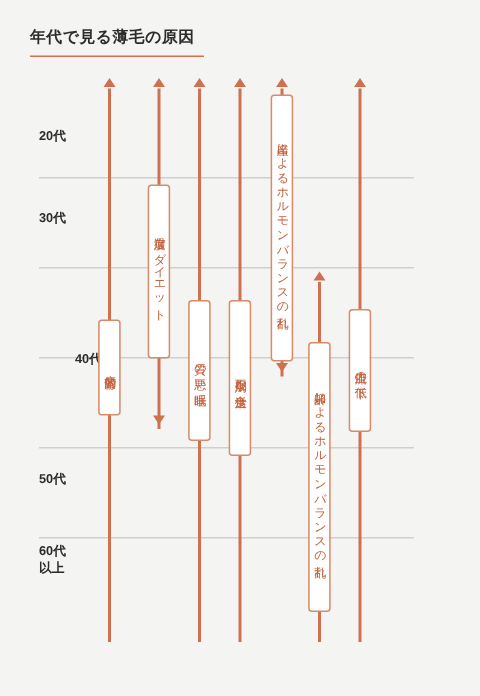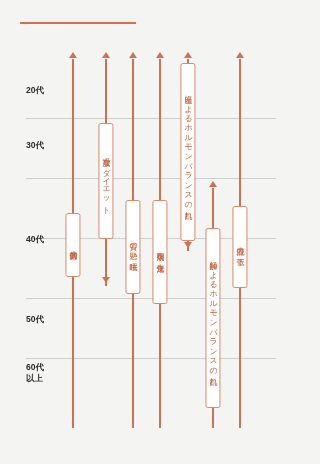--- a/index.html
+++ b/index.html
@@ -113,35 +113,36 @@
     color:#c2603c;
     letter-spacing:0.5px;
     white-space:nowrap;
     font-family:"DejaVu Sans", sans-serif;
   }
 </style>
 </head>
 <body>
 
 <div id="title-block">
+  <div id="page-title">年代で見る薄毛の原因</div>
   <div id="title-rule"></div>
 </div>
 
 <div id="chart-area">
   <div id="gridlines-layer">
       <div class="gridline" style="top: 70px;"></div>
       <div class="gridline" style="top: 130px;"></div>
       <div class="gridline" style="top: 190px;"></div>
       <div class="gridline" style="top: 250px;"></div>
       <div class="gridline" style="top: 310px;"></div>
     </div>
   <div id="axis-layer">
       <div class="axis-label" style="top: 37px;">20代</div>
       <div class="axis-label" style="top: 92px;">30代</div>
-      <div class="axis-label" style="top: 186px;">40代</div>
+      <div class="axis-label" style="top: 186px; margin-left: 24px;">40代</div>
       <div class="axis-label" style="top: 266px;">50代</div>
       <div class="axis-label" style="top: 314px;">60代
 以上</div>
     </div>
   <div id="columns-layer">
       <div class="cause-col" style="left: 73px;">
         <div class="cause-line" style="top: 11px; height: 369px;"></div>
         <div class="arrow-up" style="top: 4px;"></div>
         <div class="cause-box" style="top: 165px; height: 64px;">
           <span class="cause-text">病的背景</span>

